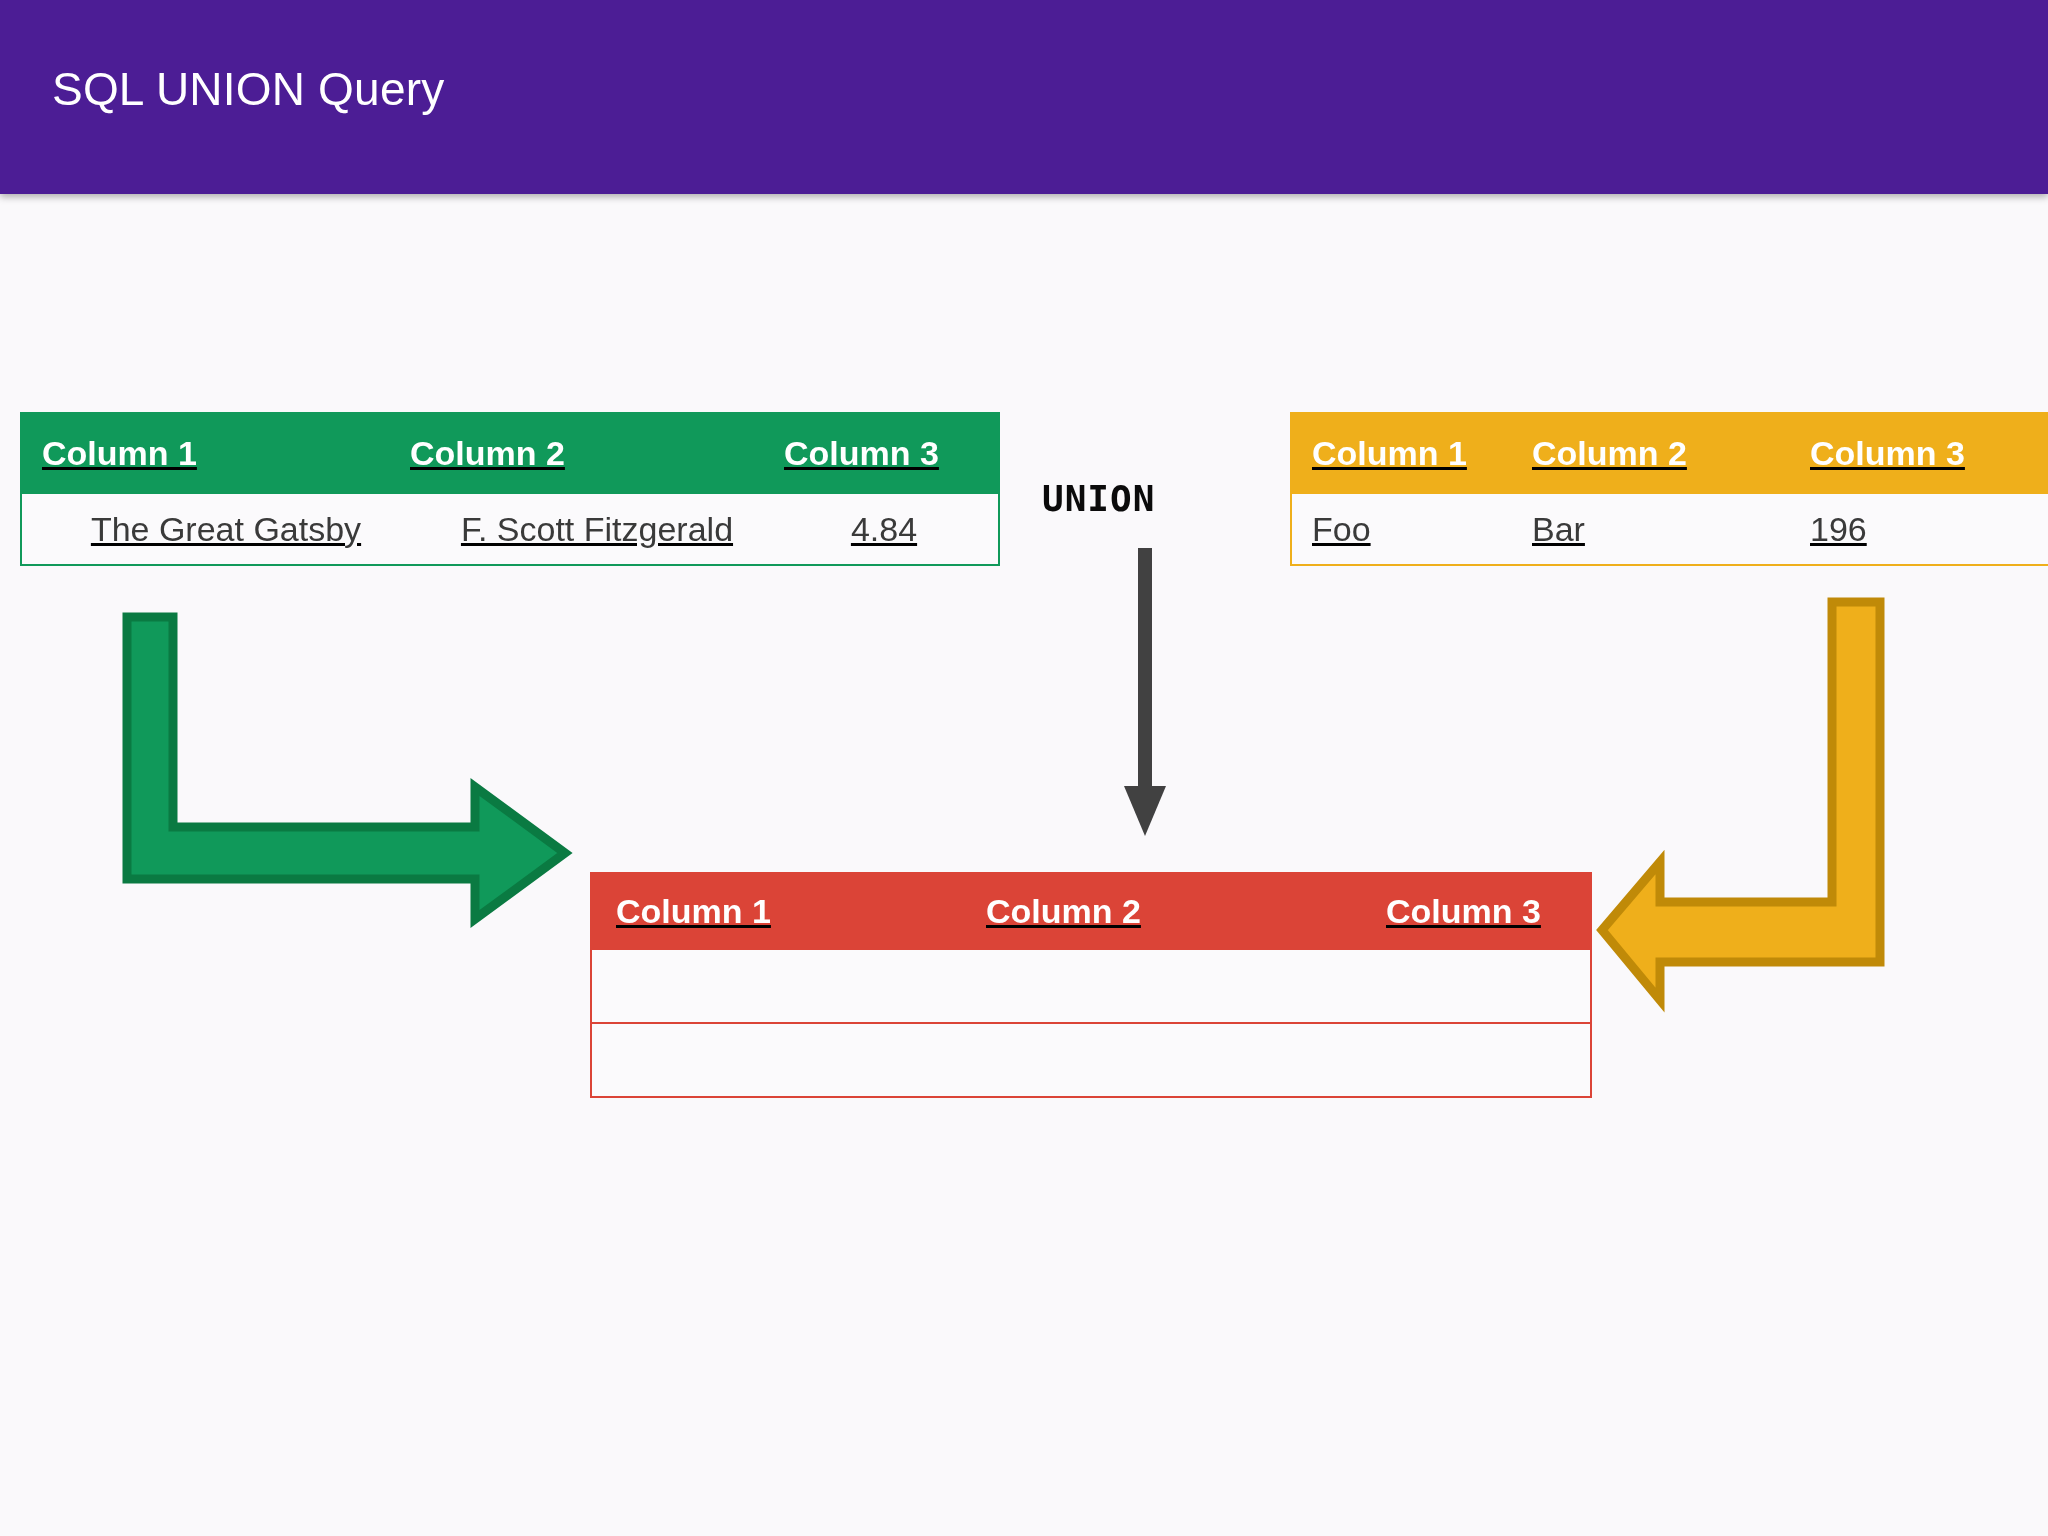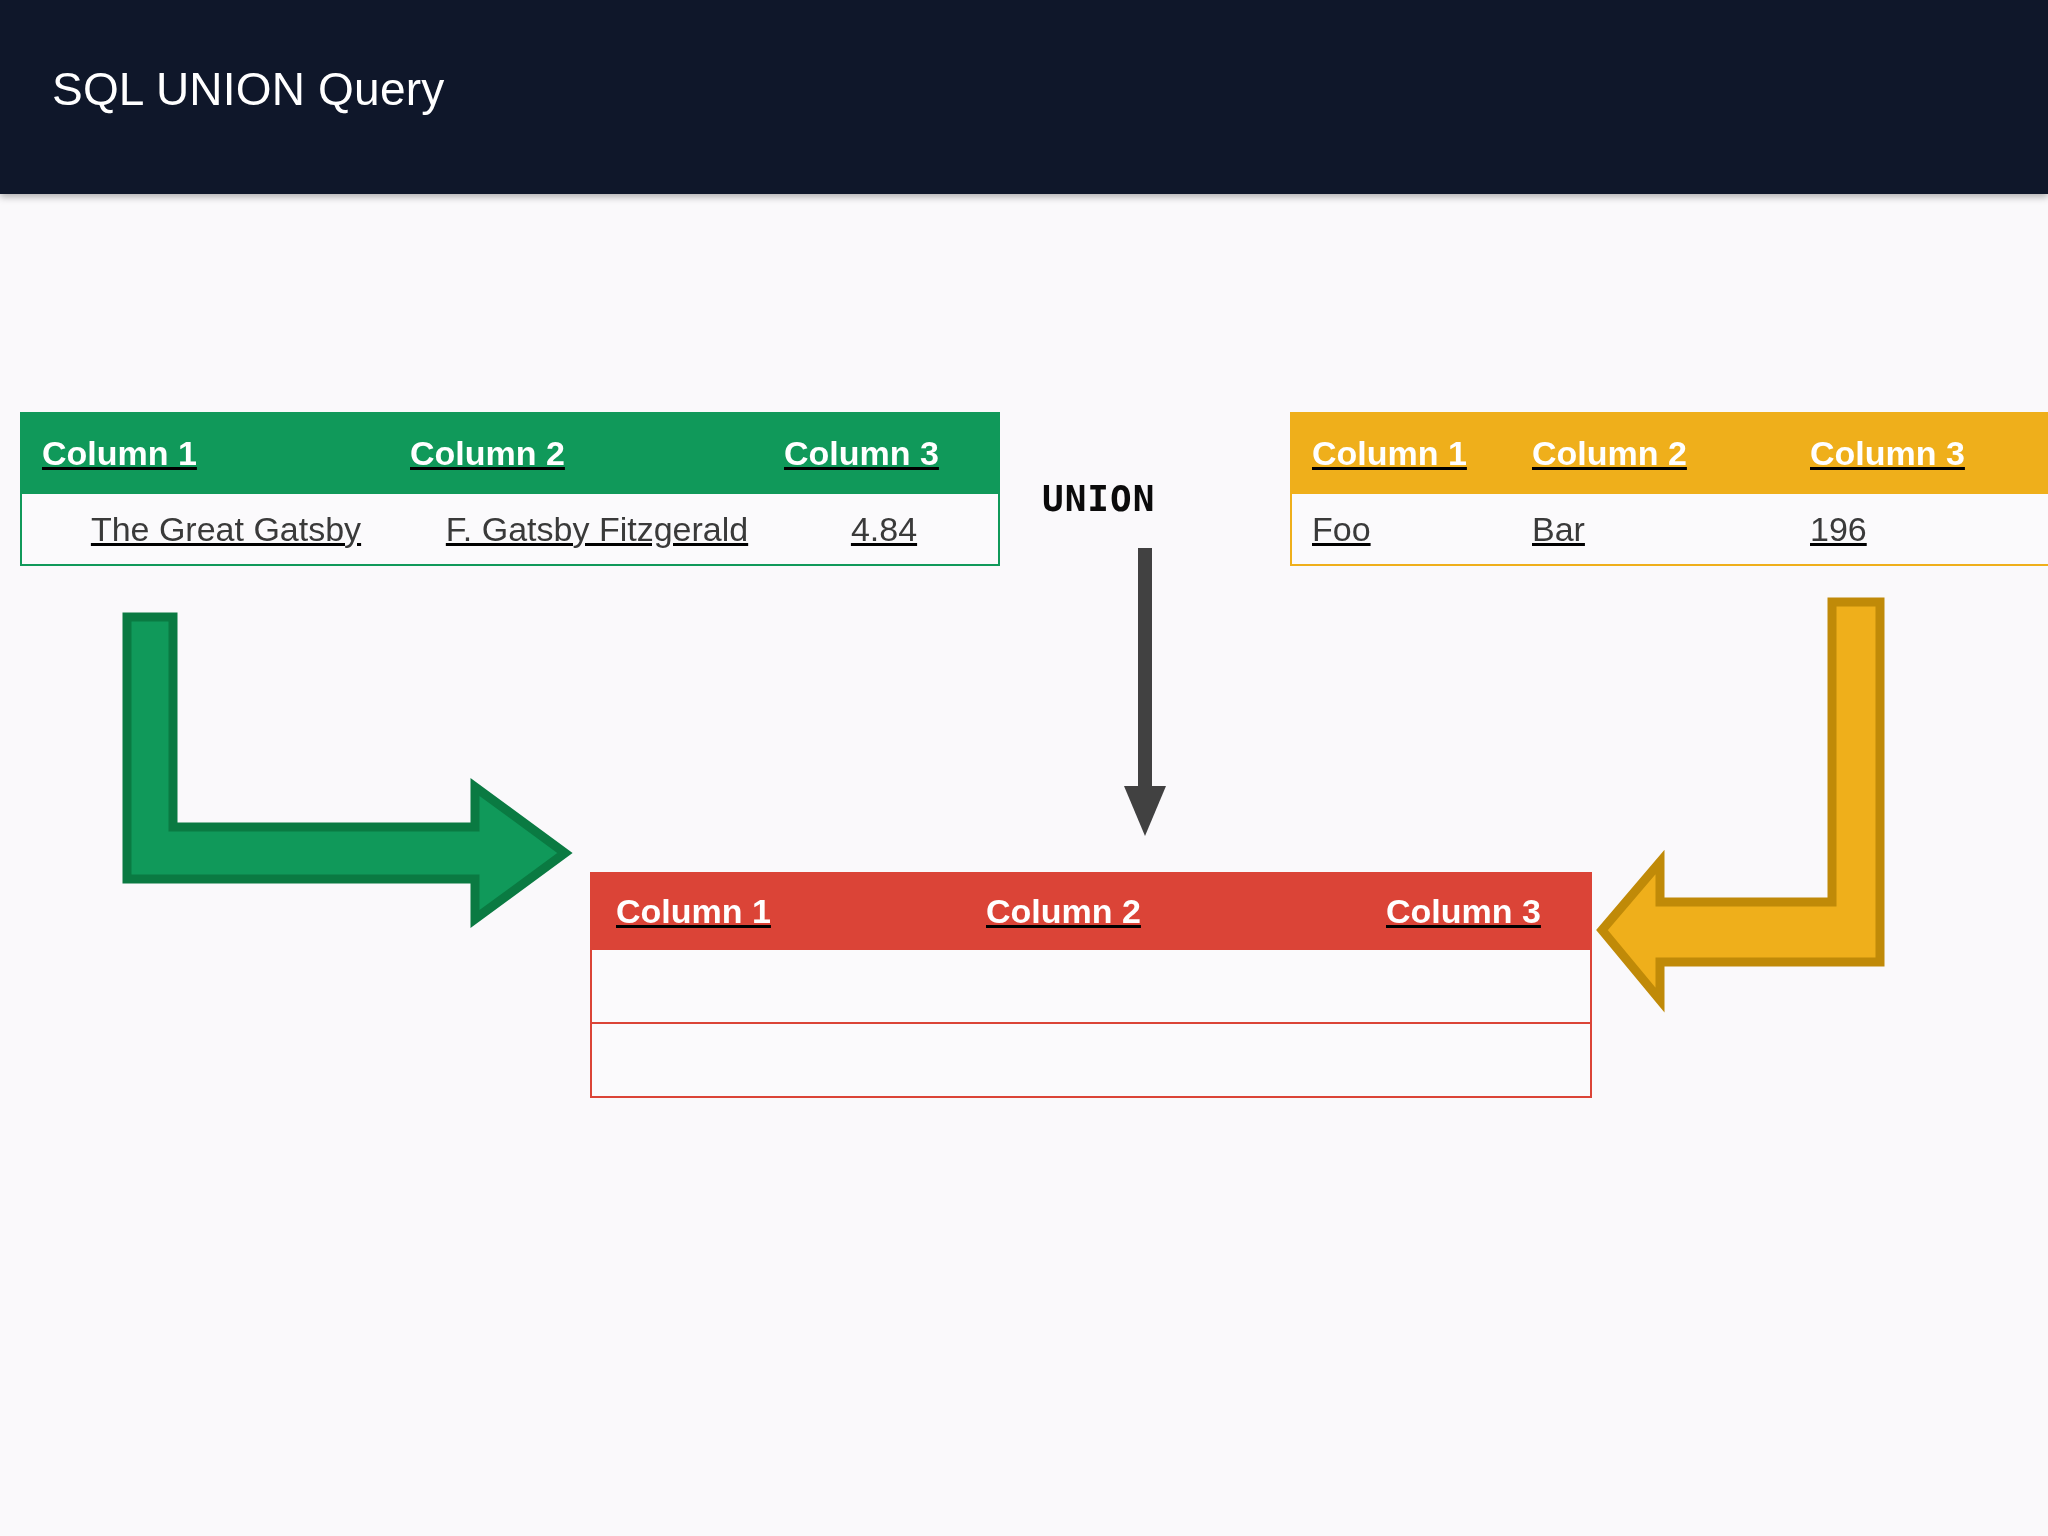--- a/index.html
+++ b/index.html
@@ -15,21 +15,21 @@
     position: relative;
   }
 
   
   .topbar {
     position: absolute;
     left: 0;
     top: 0;
     width: 2048px;
     height: 194px;
-    background: #0f172a;
+    background: #4c1d95;
     box-shadow: 0 3px 7px rgba(0,0,0,0.30);
     z-index: 5;
   }
   .topbar-title {
     position: absolute;
     left: 52px;
     top: 62px;
     font-size: 46px;
     font-weight: 400;
     color: #ffffff;
@@ -164,21 +164,21 @@
 </div>
 
 <div class="tbl" id="green-table">
   <div class="tbl-head">
     <div class="cell c1">Column 1</div>
     <div class="cell c2">Column 2</div>
     <div class="cell c3">Column 3</div>
   </div>
   <div class="tbl-row">
     <div class="cell c1">The Great Gatsby</div>
-    <div class="cell c2">F. Gatsby Fitzgerald</div>
+    <div class="cell c2">F. Scott Fitzgerald</div>
     <div class="cell c3">4.84</div>
   </div>
 </div>
 
 <div class="tbl" id="yellow-table">
   <div class="tbl-head">
     <div class="cell c1">Column 1</div>
     <div class="cell c2">Column 2</div>
     <div class="cell c3">Column 3</div>
   </div>

